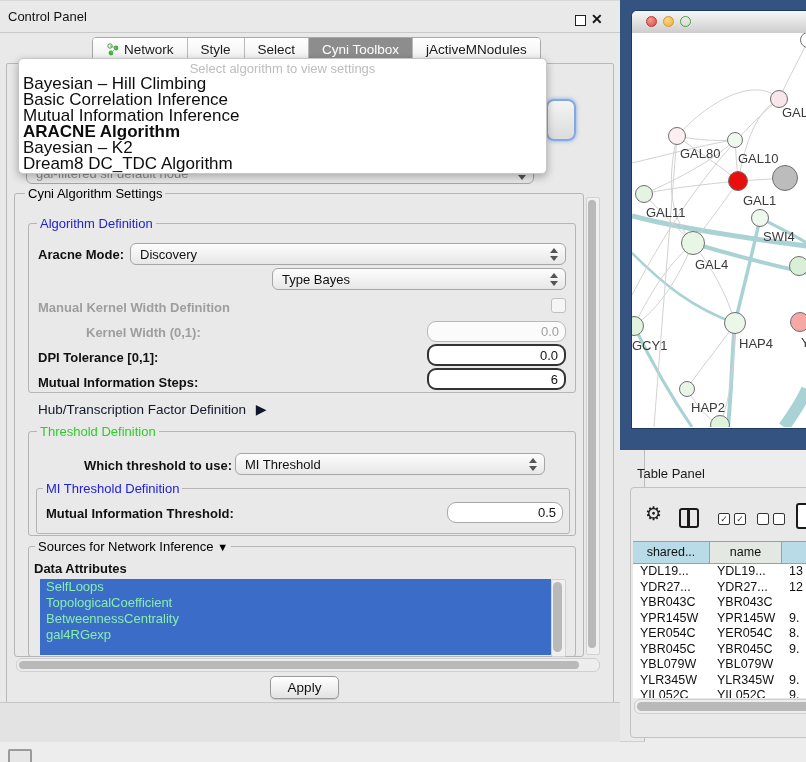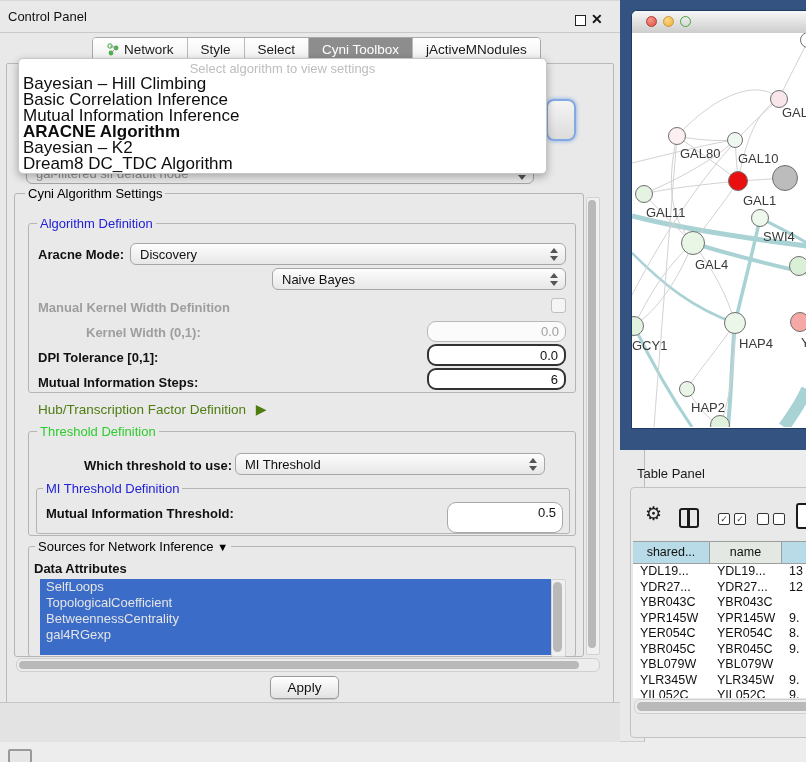--- a/index.html
+++ b/index.html
@@ -55,21 +55,21 @@
   .f-dis{border:1px solid #b8b8b8;background:#fbfbfb;}
   .f-dis span{color:#a0a0a0;}
   .checkbox{position:absolute;width:13px;height:13px;border:1px solid #c0c0c0;border-radius:3px;
     background:#f5f5f5;}
   
   .sb-track-v{position:absolute;background:#f0f0f0;border:1px solid #d2d2d2;border-radius:2px;}
   .sb-thumb{position:absolute;background:#b9b9b9;border-radius:5px;}
   .sb-track-h{position:absolute;background:#ededed;border:1px solid #cfcfcf;border-radius:6px;}
   
   #attr-list{left:40px;top:578px;width:511px;height:76px;background:#3a6cc8;overflow:hidden;}
-  .attr-item{font-size:13px;color:#e5e5e5;line-height:16px;padding-left:6px;white-space:nowrap;}
+  .attr-item{font-size:13px;color:#86efac;line-height:16px;padding-left:6px;white-space:nowrap;}
   
   #apply-btn{left:270px;top:675px;width:67px;height:21px;border:1px solid #9a9a9a;border-radius:5px;
     background:linear-gradient(#ffffff,#e2e2e2);font-size:13.5px;color:#111;text-align:center;
     line-height:21px;box-shadow:0 1px 1px rgba(0,0,0,.15);}
   #bottom-strip{left:0;top:701px;width:620px;height:39px;background:#e3e3e3;border-top:1px solid #c6c6c6;}
   #mini-window-icon{left:8px;top:749px;width:20px;height:13px;border:2px solid #9a9a9a;
     border-radius:2px;background:#e6e6e6;}
   
   #desktop{left:620px;top:0;width:186px;height:450px;}
   #net-window{left:631px;top:10px;width:175px;height:417px;border:1px solid #1d3a63;
@@ -167,62 +167,62 @@
   </div>
   <div class="blabel" style="left:38px;top:246px;">Aracne Mode:</div>
   <div class="combo" style="left:130px;top:242px;width:436px;height:22px;">
     <span class="ctext">Discovery</span>
     <span class="arrows">
         <div class="up"></div>
         <div class="dn"></div>
       </span>
   </div>
   <div class="combo" style="left:272px;top:267px;width:294px;height:22px;">
-    <span class="ctext">Naive Bayes</span>
+    <span class="ctext">Type Bayes</span>
     <span class="arrows">
         <div class="up"></div>
         <div class="dn"></div>
       </span>
   </div>
   <div class="blabel graylabel" style="left:38px;top:299px;">Manual Kernel Width Definition</div>
   <div class="checkbox" style="left:551px;top:297px;"></div>
   <div class="blabel graylabel" style="left:38px;top:324px;margin-left:48px;">Kernel Width (0,1):</div>
   <div class="field f-dis" style="left:427px;top:320px;width:139px;height:21px;">
     <span>0.0</span>
   </div>
   <div class="blabel" style="left:38px;top:349px;">DPI Tolerance [0,1]:</div>
   <div class="field f-dark" style="left:427px;top:343px;width:139px;height:22px;">
     <span>0.0</span>
   </div>
   <div class="blabel" style="left:38px;top:374px;">Mutual Information Steps:</div>
   <div class="field f-dark" style="left:427px;top:367px;width:139px;height:22px;">
     <span>6</span>
   </div>
 
-  <div class="abs" style="left:38px;top:400px;font-size:13.5px;color:#4d7c0f;">
+  <div class="abs" style="left:38px;top:400px;font-size:13.5px;color:#0f172a;">
     <span>Hub/Transcription Factor Definition</span>
     <span style="font-size:14px;margin-left:6px;">▶</span>
   </div>
 
   <div class="group" style="left:28px;top:430px;width:546px;height:103px;">
     <span class="gtitle green" style="left:8px;top:-8px;">Threshold Definition</span>
   </div>
   <div class="blabel" style="left:84px;top:457px;">Which threshold to use:</div>
   <div class="combo" style="left:235px;top:452px;width:310px;height:22px;">
     <span class="ctext">MI Threshold</span>
     <span class="arrows">
         <div class="up"></div>
         <div class="dn"></div>
       </span>
   </div>
   <div class="group" style="left:36px;top:487px;width:532px;height:44px;">
     <span class="gtitle blue" style="left:6px;top:-8px;">MI Threshold Definition</span>
   </div>
   <div class="blabel" style="left:46px;top:505px;">Mutual Information Threshold:</div>
-  <div class="field f-thin" style="left:447px;top:501px;width:116px;height:31px;">
+  <div class="field f-thin" style="left:447px;top:501px;width:116px;height:21px;">
     <span>0.5</span>
   </div>
 
   <div class="group" style="left:28px;top:545px;width:546px;height:109px;">
     <span class="gtitle" style="left:6px;top:-8px;">
       <span>Sources for Network Inference</span>
       <span style="font-size:11px;">▼</span>
     </span>
   </div>
   <div class="blabel" style="left:34px;top:560px;">Data Attributes</div>

